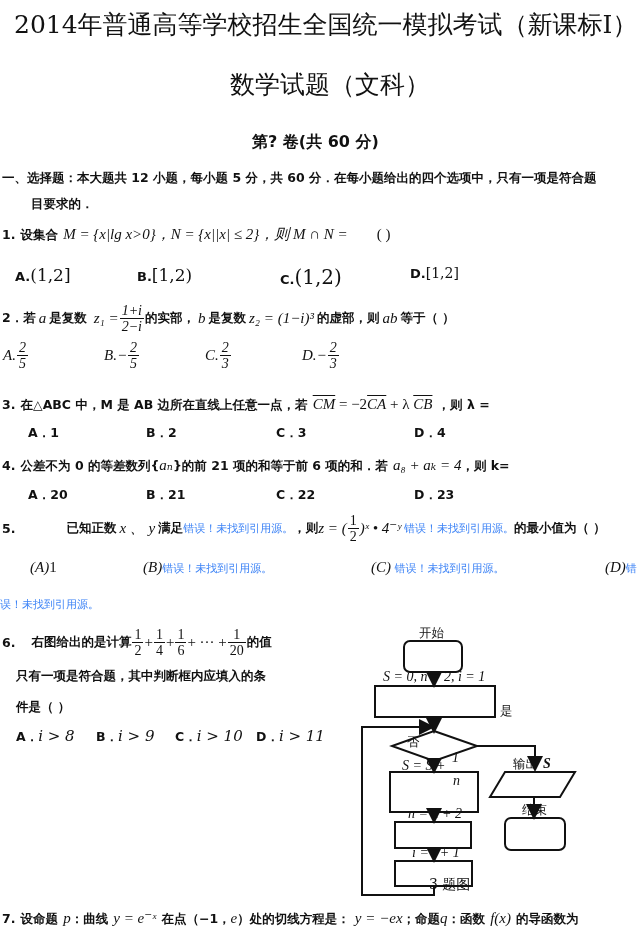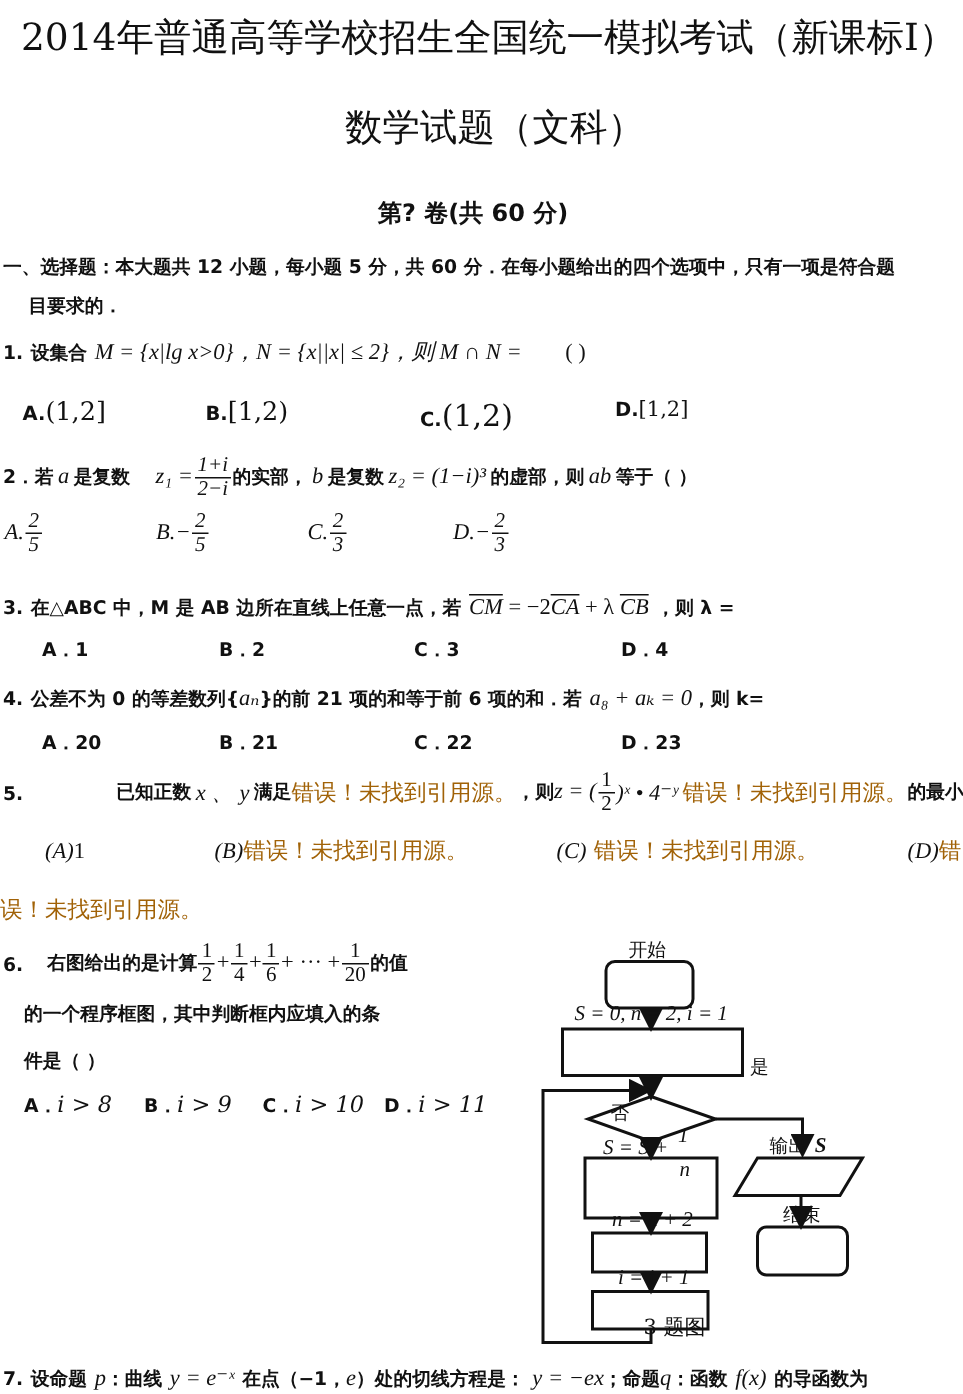--- a/index.html
+++ b/index.html
@@ -12,52 +12,52 @@
   .subtitle { font-size: 25px; left: 230px; top: 68px; }
   .section { font-size: 16px; font-weight: bold; left: 252px; top: 132px; }
   .b { font-weight: bold; font-family: "DejaVu Sans", "Liberation Sans", sans-serif; }
   .t13 { font-size: 12.5px; }
   .it { font-style: italic; font-family: "Liberation Serif", "DejaVu Serif", serif; }
   .m { font-family: "Liberation Serif", "DejaVu Serif", serif; font-size: 15px; }
   .frac { display: inline-block; vertical-align: middle; text-align: center; font-family: "Liberation Serif", serif; font-size: 14px; line-height: 15px; margin: 0 1px; }
   .frac .num { display: block; border-bottom: 1px solid #111; padding: 0 2px; }
   .frac .den { display: block; padding: 0 2px; }
   .norm { font-weight: normal; font-family: "DejaVu Serif", serif; }
-  .err { font-family: "DejaVu Sans", sans-serif; font-weight: normal; font-size: 15px; color: #a16207; }
+  .err { font-family: "DejaVu Sans", sans-serif; font-weight: normal; font-size: 11px; color: #3b82f6; }
   svg.flow { position: absolute; left: 0; top: 0; }
   .flowtxt { font-family: "DejaVu Serif", serif; font-size: 12.5px; }
   .flowmath { font-family: "Liberation Serif", serif; font-style: italic; font-size: 14px; }
 </style>
 </head>
 <body>
 
 <div class="abs title">2014年普通高等学校招生全国统一模拟考试（新课标Ⅰ）</div>
 <div class="abs subtitle">数学试题（文科）</div>
 <div class="abs section b">第? 卷(共 60 分)</div>
 
 <div class="abs b t13" style="left:2px; top:170px;">一、选择题：本大题共 12 小题，每小题 5 分，共 60 分．在每小题给出的四个选项中，只有一项是符合题</div>
-<div class="abs b t13" style="left:19px; top:196px;">目要求的．</div>
+<div class="abs b t13" style="left:31px; top:196px;">目要求的．</div>
 
 <div class="abs" style="left:2px; top:224px;">
   <span class="b t13">1.</span>
   <span class="b t13">设集合</span>
   <span class="m it">M = {x|lg x&gt;0}，N = {x||x| ≤ 2}，则 M ∩ N =</span>
   <span class="m" style="margin-left:24px;">(        )</span>
 </div>
 <div class="abs b" style="left:15px; top:265px; font-size:13px;"><span>A.</span><span class="m norm" style="font-size:17px;">(1,2]</span></div>
 <div class="abs b" style="left:137px; top:265px; font-size:13px;"><span>B.</span><span class="m norm" style="font-size:17px;">[1,2)</span></div>
 <div class="abs b" style="left:280px; top:265px; font-size:13px;"><span>C.</span><span class="m norm" style="font-size:20px;">(1,2)</span></div>
 <div class="abs b" style="left:410px; top:265px; font-size:13px;"><span>D.</span><span class="m norm" style="font-size:14px;">[1,2]</span></div>
 
 <div class="abs" style="left:2px; top:298px; height:40px; display:flex; align-items:center;">
   <span class="b t13">2．</span>
   <span class="b t13">若</span>
   <span class="m it" style="margin:0 3px;">a</span>
   <span class="b t13">是复数</span>
-  <span class="m it" style="margin-left:17px;">z₁ =</span>
+  <span class="m it" style="margin-left:7px;">z₁ =</span>
   <span class="frac">
       <span class="num it">1+i</span>
       <span class="den it">2−i</span>
     </span>
   <span class="b t13">的实部，</span>
   <span class="m it" style="margin:0 3px;">b</span>
   <span class="b t13">是复数</span>
   <span class="m it" style="margin:0 3px;">z₂ = (1−i)³</span>
   <span class="b t13">的虚部，则</span>
   <span class="m it" style="margin:0 3px;">ab</span>
@@ -103,30 +103,30 @@
   <span class="b t13">，则 λ =</span>
 </div>
 <div class="abs b t13" style="left:28px; top:425px;"><span>A．</span><span>1</span></div>
 <div class="abs b t13" style="left:146px; top:425px;"><span>B．</span><span>2</span></div>
 <div class="abs b t13" style="left:276px; top:425px;"><span>C．</span><span>3</span></div>
 <div class="abs b t13" style="left:414px; top:425px;"><span>D．</span><span>4</span></div>
 
 <div class="abs" style="left:2px; top:455px;">
   <span class="b t13">4.</span>
   <span class="b t13">公差不为 0 的等差数列{</span><span class="m it">aₙ</span><span class="b t13">}的前 21 项的和等于前 6 项的和．若</span>
-  <span class="m it">a₈ + aₖ = 0</span><span class="b t13">，则 k=</span>
+  <span class="m it">a₈ + aₖ = 4</span><span class="b t13">，则 k=</span>
 </div>
 <div class="abs b t13" style="left:28px; top:487px;"><span>A．</span><span>20</span></div>
 <div class="abs b t13" style="left:146px; top:487px;"><span>B．</span><span>21</span></div>
 <div class="abs b t13" style="left:276px; top:487px;"><span>C．</span><span>22</span></div>
 <div class="abs b t13" style="left:414px; top:487px;"><span>D．</span><span>23</span></div>
 
 <div class="abs" style="left:2px; top:508px; height:40px; display:flex; align-items:center;">
   <span class="b t13">5.</span>
-  <span class="b t13" style="margin-left:15px;padding-left:47px;">已知正数</span>
+  <span class="b t13" style="margin-left:4px;padding-left:47px;">已知正数</span>
   <span class="m it" style="margin:0 3px;">x 、 y</span>
   <span class="b t13">满足</span>
   <span class="err">错误！未找到引用源。</span>
   <span class="b t13">，则</span>
   <span class="m it">z = (</span>
     <span class="frac">
       <span class="num">1</span>
       <span class="den">2</span>
     </span>
     <span class="m it">)ˣ • 4⁻ʸ</span>
@@ -156,21 +156,21 @@
       <span class="num">1</span>
       <span class="den">6</span>
     </span>
   <span class="m">+ ··· +</span>
   <span class="frac">
       <span class="num">1</span>
       <span class="den">20</span>
     </span>
   <span class="b t13">的值</span>
 </div>
-<div class="abs b t13" style="left:16px; top:668px;">的一个程序框图，其中判断框内应填入的条</div>
+<div class="abs b t13" style="left:16px; top:668px;">只有一项是符合题，其中判断框内应填入的条</div>
 <div class="abs b t13" style="left:16px; top:699px;">件是（    ）</div>
 <div class="abs b t13" style="left:16px; top:727px;"><span>A．</span><span class="m it norm">i &gt; 8</span></div>
 <div class="abs b t13" style="left:96px; top:727px;"><span>B．</span><span class="m it norm">i &gt; 9</span></div>
 <div class="abs b t13" style="left:175px; top:727px;"><span>C．</span><span class="m it norm">i &gt; 10</span></div>
 <div class="abs b t13" style="left:256px; top:727px;"><span>D．</span><span class="m it norm">i &gt; 11</span></div>
 
 <svg class="flow" width="642" height="929">
   <defs>
     <marker id="arr" markerWidth="8" markerHeight="8" refX="6" refY="4" orient="auto">
       <path d="M0,0 L8,4 L0,8 z" fill="#111"></path>

